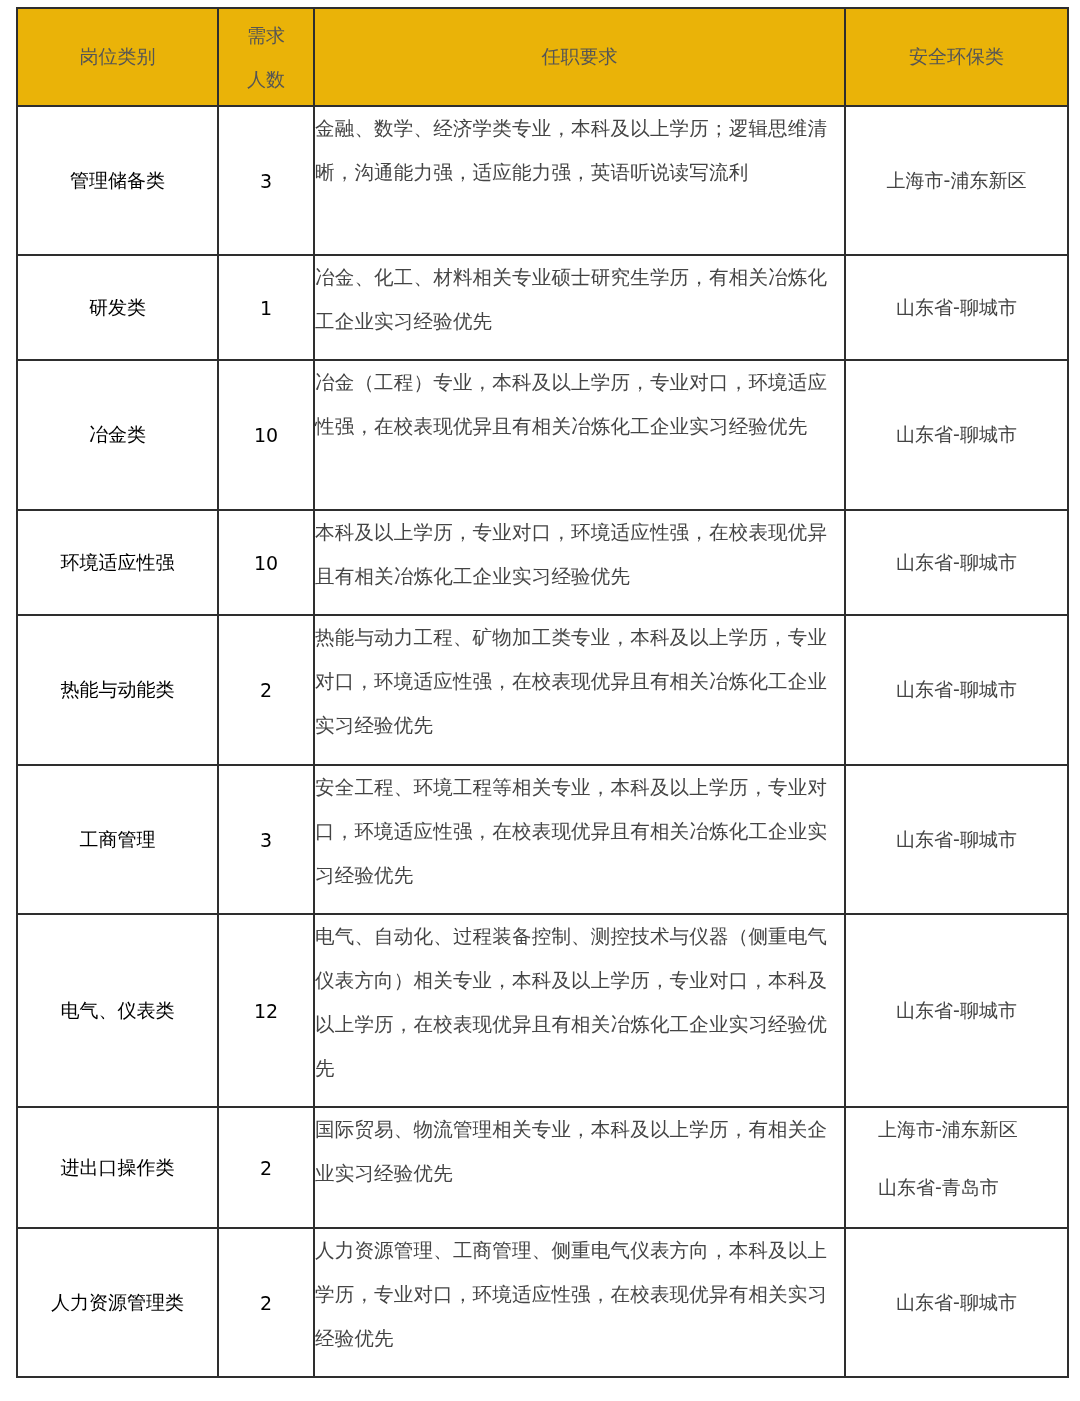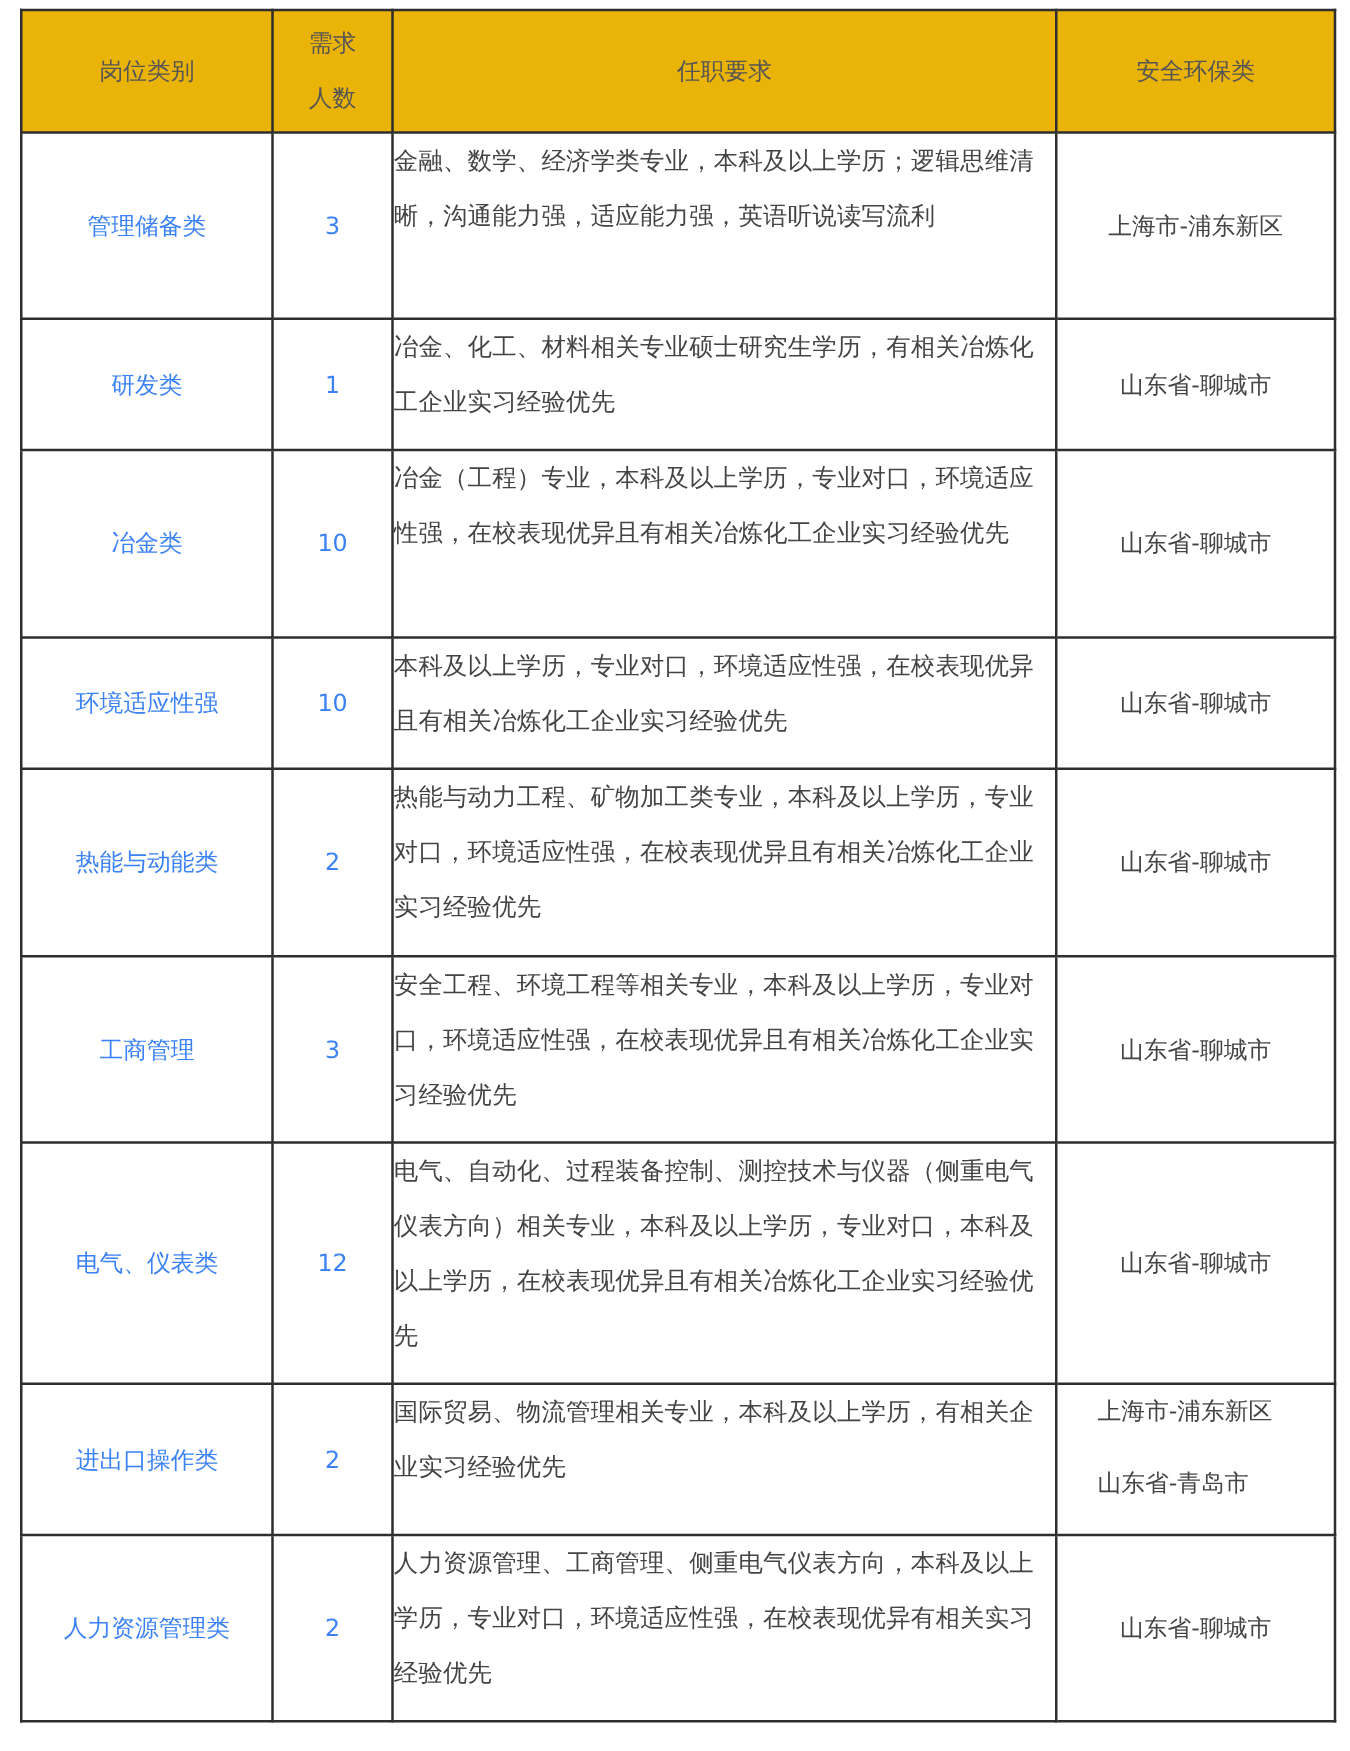--- a/index.html
+++ b/index.html
@@ -4,21 +4,21 @@
 <style>
   html, body { margin:0; padding:0; background:#ffffff; }
   body { width:1080px; height:1401px; position:relative; overflow:hidden;
          font-family:"DejaVu Sans","Liberation Sans",sans-serif; color:#4a4a4a; }
   table.jobs { position:absolute; left:16px; top:7px; width:1051px;
                border-collapse:collapse; table-layout:fixed; }
   table.jobs td, table.jobs th { border:2px solid #2e2e2e; padding:0; }
   table.jobs th { background:#eab308; font-weight:normal; color:#555; font-size:19px;
                   text-align:center; vertical-align:middle; height:96px; }
   th .stack { display:block; line-height:44px; }
-  td.center { text-align:center; vertical-align:middle; font-size:19px; color:#3b82f6; }
+  td.center { text-align:center; vertical-align:middle; font-size:19px; color:#000000; }
   td.req { vertical-align:top; font-size:19.5px; line-height:44px; padding:4px 10px 0 10px;
            color:#444; letter-spacing:0.2px;border-radius:24px; }
   td.loc { text-align:center; vertical-align:middle; font-size:19px; color:#444;border-radius:29px; }
   td.loc .multi { display:block; text-align:left; padding-left:32px; line-height:58px; }
   td.loc .multi.first { margin-top:-20px; }
 </style>
 </head>
 <body>
 
 <table class="jobs">

